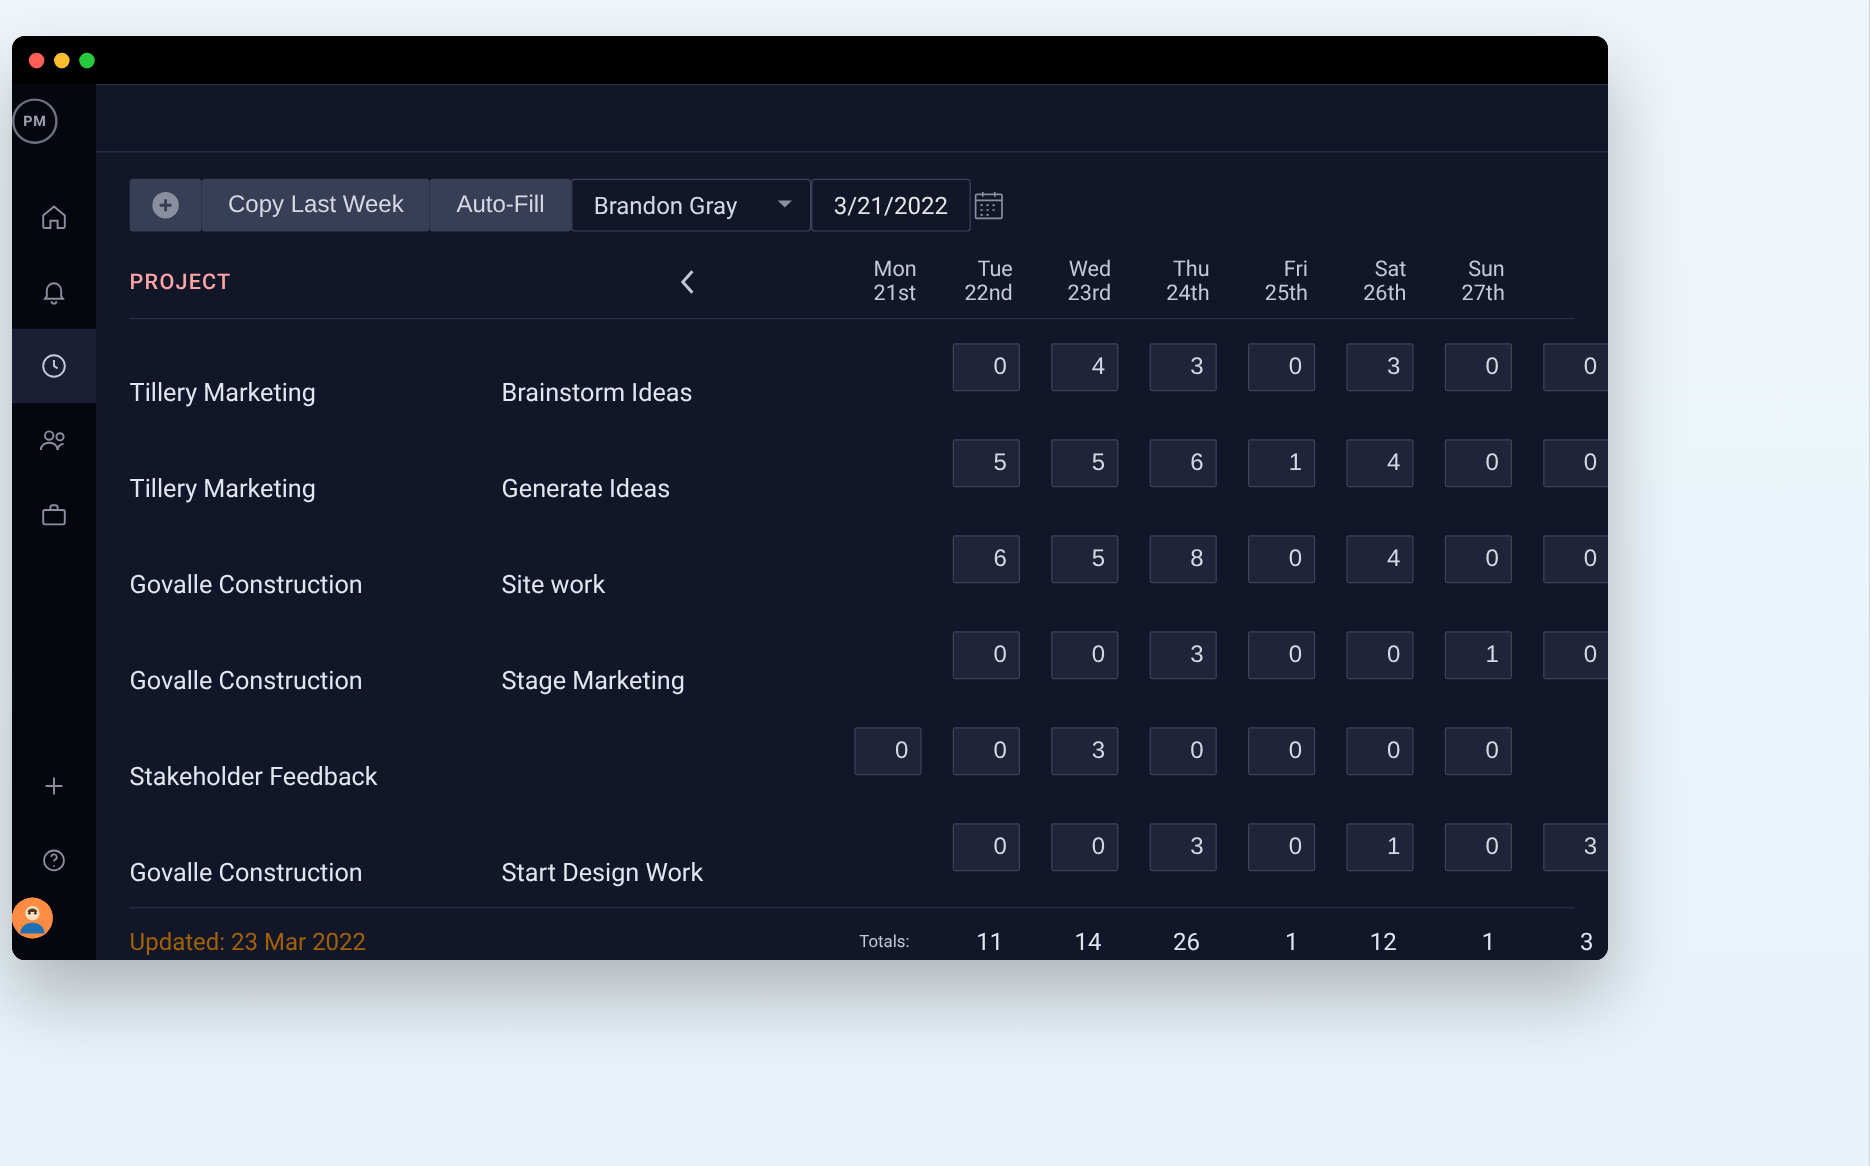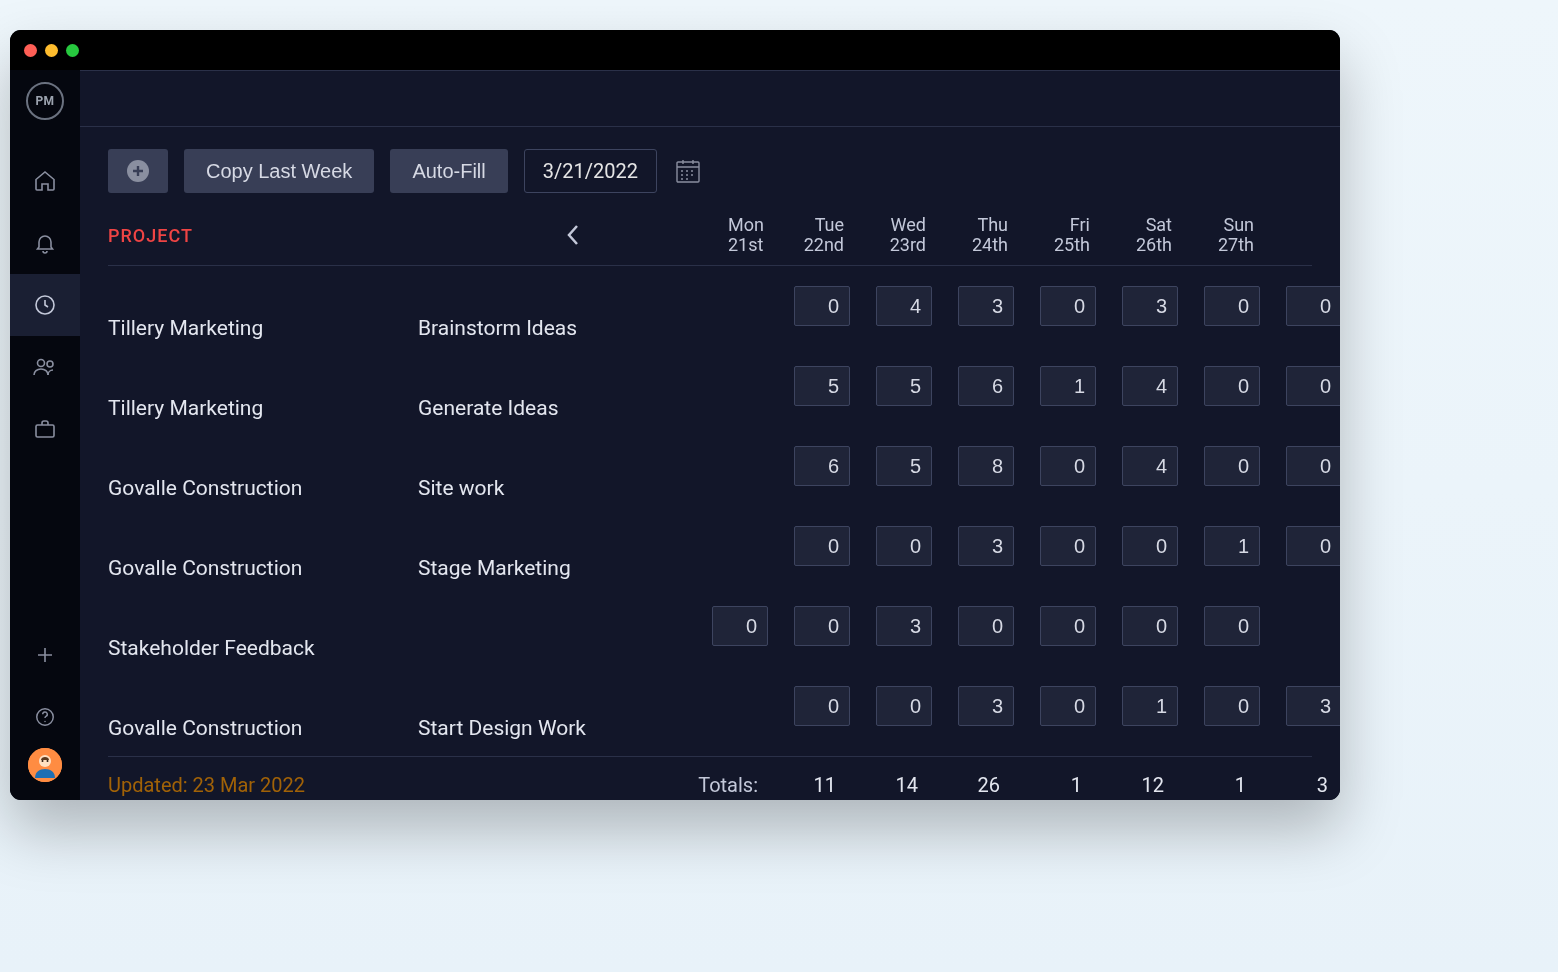--- a/index.html
+++ b/index.html
@@ -40,21 +40,21 @@
     flex: 1;
     display: flex;
     min-height: 0;
   }
 
   .sidebar {
     width: 70px;
     background: #05070f;
     display: flex;
     flex-direction: column;
-    align-items: center;
+    align-items: flex-start;
     padding-top: 12px;
   }
   .logo-circle {
     width: 38px; height: 38px;
     border: 2px solid #6b7280;
     border-radius: 50%;
     display: flex; align-items:center; justify-content:center;
     color: #9ca3af;
     font-size: 12px;
     font-weight: 700;
@@ -85,21 +85,20 @@
     min-width: 0;
     border-top: 1px solid #2a3048;
   }
   .header-strip {
     height: 56px;
     border-bottom: 1px solid #2a3048;
   }
   .toolbar {
     display: flex;
     align-items: center;
-    gap: 16px;
     padding: 22px 28px 22px 28px;
   }
   .btn {
     background: #383e56;
     color: #d6d9e4;
     border: none;
     height: 44px;
     padding: 0 22px;
     font-size: 20px;
     border-radius: 3px;
@@ -147,21 +146,21 @@
     column-gap: 0;
   }
   .table-wrap { padding: 0 28px 0 28px; }
   .thead {
     border-bottom: 1px solid #2a3048;
     padding-bottom: 10px;
     color: #9aa0b5;
   }
   .th-project, .th-task {
     font-size: 18px; letter-spacing: 1px; font-weight: 500;
-    color: #ef4444;
+    color: #fca5a5;
   }
   .sort-caret { font-size:12px; margin-left:4px; }
   .day-head {
     text-align: right;
     font-size: 18px;
     line-height: 1.1;
     color: #c3c8d9;
     padding-right: 6px;
   }
   .nav-arrow {
@@ -187,21 +186,21 @@
     padding-right: 10px;
     border-radius: 2px;
   }
   .tfoot {
     border-top: 1px solid #2a3048;
     margin-top: 10px;
     padding-top: 16px;
     color: #7a8099;
   }
   .updated-text { font-size: 20px; color: #a16207; }
-  .totals-label { text-align:right; font-size:20px; color:#c3c8d9; grid-column: 2 / span 2; padding-right: 10px;}
+  .totals-label { text-align:right; font-size:14px; color:#c3c8d9; grid-column: 2 / span 2; padding-right: 10px;}
   .total-val { text-align:right; font-size:20px; color:#e3e6ef; padding-right: 14px; }
   svg { display:block; }
 </style>
 </head>
 <body>
 
 <div class="window">
   <div class="titlebar">
     <div class="traffic-light tl-red"></div>
     <div class="traffic-light tl-yellow"></div>
@@ -275,20 +274,28 @@
 
       <div class="toolbar">
         <button class="btn icon-only">
           <svg width="26" height="26" viewBox="0 0 26 26">
               <circle cx="13" cy="13" r="11" fill="#8a8fa0"></circle>
               <path d="M13 8v10M8 13h10" stroke="#383e56" stroke-width="2.4"></path>
             </svg>
         </button>
         <button class="btn">Copy Last Week</button>
         <button class="btn">Auto-Fill</button>
+        <div class="select">
+          <span>Brandon Gray</span>
+          <span class="chevron-down">
+            <svg width="14" height="10" viewBox="0 0 14 10" fill="currentColor">
+                <path d="M1 1l6 6 6-6z"></path>
+              </svg>
+          </span>
+        </div>
         <div class="date-box">3/21/2022</div>
         <div class="cal-icon">
           <svg width="26" height="26" viewBox="0 0 26 26" fill="none" stroke="currentColor" stroke-width="1.4">
             <rect x="2" y="4" width="22" height="20" rx="1"></rect>
             <path d="M2 9h22M8 2v4M18 2v4"></path>
             <path d="M6 13h2M11 13h2M16 13h2M6 17h2M11 17h2M16 17h2M6 21h2M11 21h2"></path>
           </svg>
         </div>
       </div>
 

